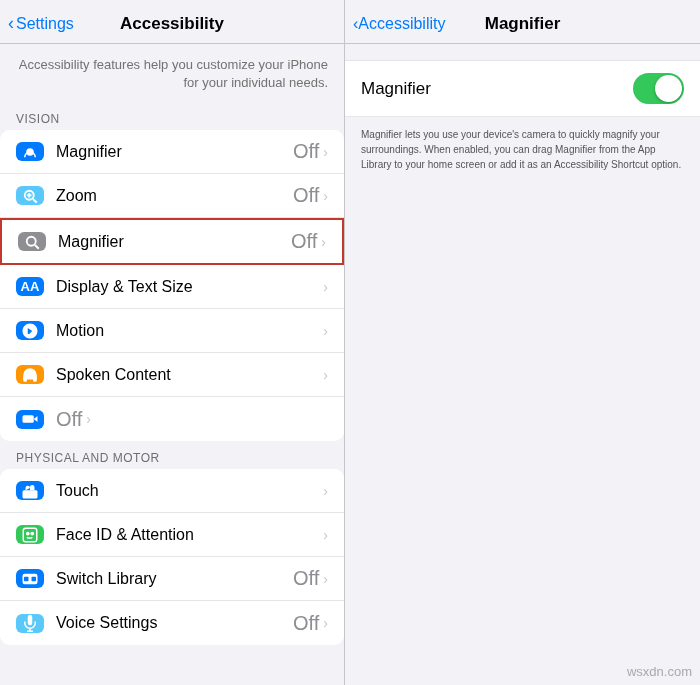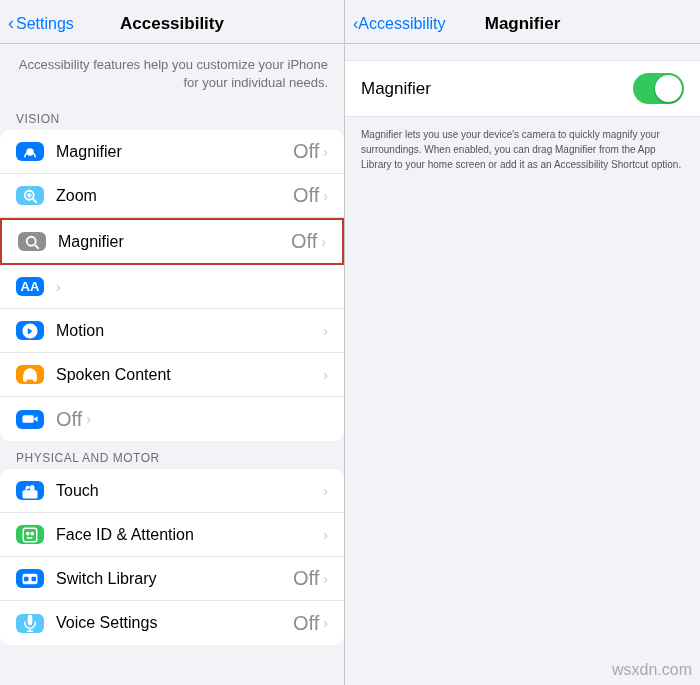--- a/index.html
+++ b/index.html
@@ -220,21 +220,21 @@
       padding: 10px 16px;
       font-size: 10px;
       color: #555;
       line-height: 1.5;
     }
 
     .watermark {
       position: absolute;
       bottom: 6px;
       right: 8px;
-      font-size: 16px;
+      font-size: 13px;
       color: #aaa;
     }
 
     .scrollable-list {
       flex: 1;
       overflow-y: auto;
     }
 
     
     .icon-svg {
@@ -296,20 +296,21 @@
           </div>
           <span class="item-label">Magnifier</span>
           <span class="item-value">Off</span>
           <span class="item-chevron">›</span>
         </div>
 
         <div class="list-item">
           <div class="item-icon icon-blue">
             <span style="font-size:13px;font-weight:700;color:white">AA</span>
           </div>
+          <span class="item-label">Display &amp; Text Size</span>
           <span class="item-chevron">›</span>
         </div>
 
         <div class="list-item">
           <div class="item-icon icon-blue">
             <svg class="icon-svg" viewBox="0 0 24 24" fill="white">
                 <path d="M12 2C6.5 2 2 6.5 2 12s4.5 10 10 10 10-4.5 10-10S17.5 2 12 2zm-1 14H9V8l6 4-4 4z"></path>
               </svg>
           </div>
           <span class="item-label">Motion</span>

